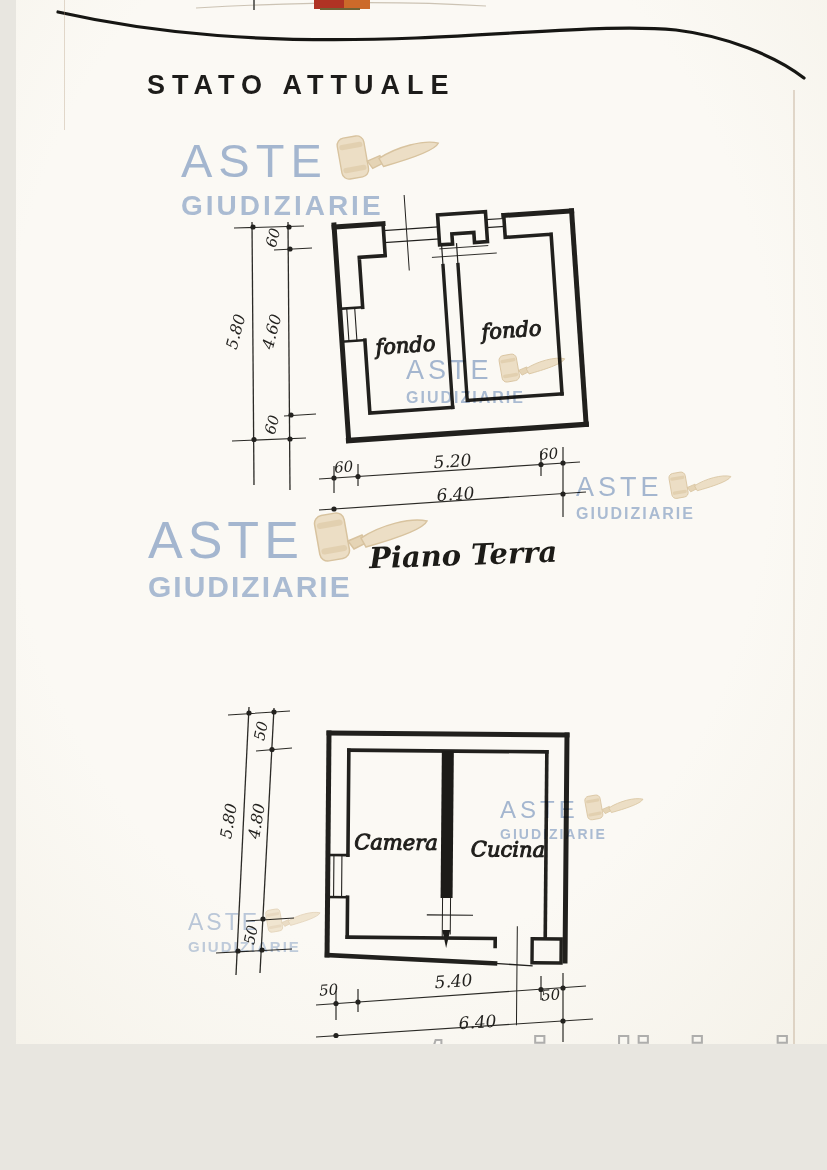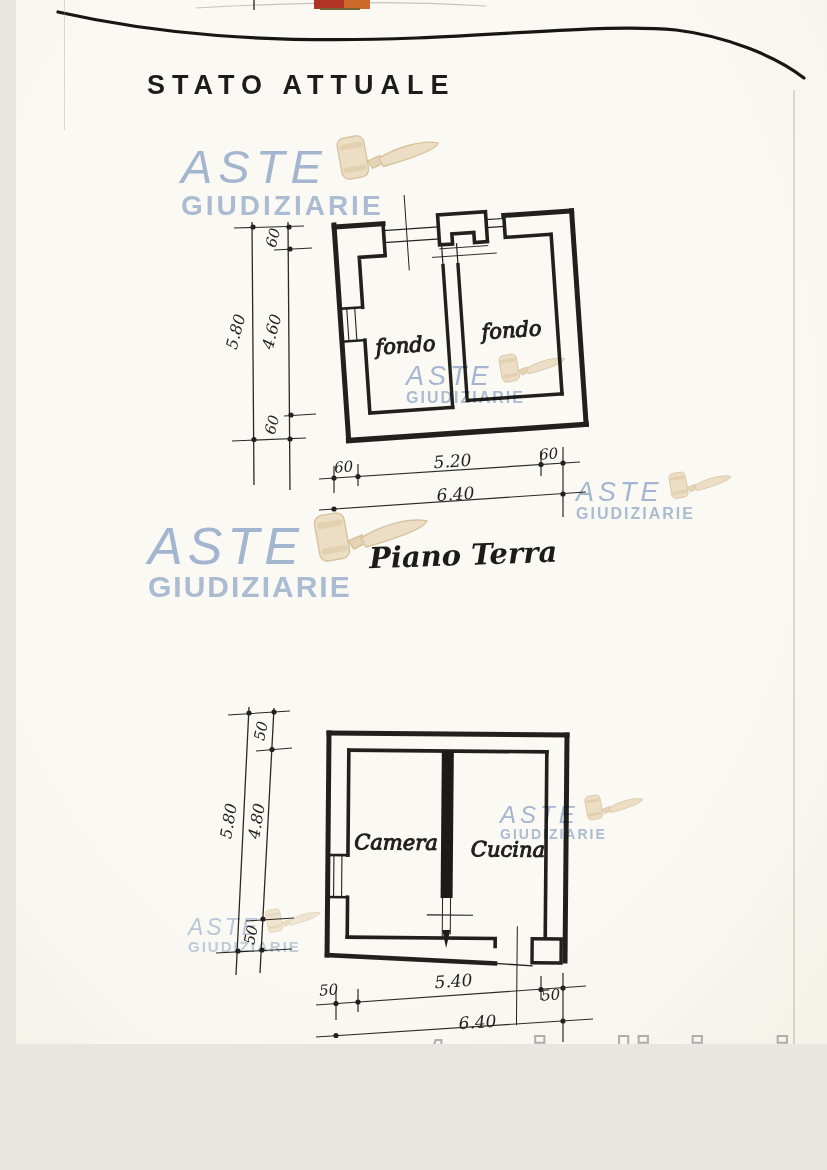--- a/index.html
+++ b/index.html
@@ -5,21 +5,21 @@
   html,body{margin:0;padding:0;background:#e8e6e0;}
   #scan{position:relative;width:827px;height:1044px;overflow:hidden;
         background:radial-gradient(ellipse at 45% 40%, #fbf9f4 60%, #f4f1e8 100%);
         font-family:"Liberation Sans",sans-serif;margin-left:16px;}
   .abs{position:absolute;}
   
   #title{left:131px;top:70px;font-size:27px;font-weight:700;letter-spacing:7px;
          color:#1d1c1a;transform:scaleY(1.02);white-space:nowrap;}
   
   .wm{display:flex;flex-direction:column;line-height:1;mix-blend-mode:multiply;}
-  .wm .row{display:flex;align-items:flex-end;font-style:italic;}
+  .wm .row{display:flex;align-items:center;}
   .wm .aste{font-weight:400;color:rgba(142,168,206,0.78);letter-spacing:6px;}
   .wm .giud{font-weight:700;color:rgba(142,168,206,0.72);letter-spacing:3px;}
   .wm svg{flex:0 0 auto;}
   
   #wm-url{left:158px;top:1022px;width:670px;font-size:67px;font-weight:700;
           letter-spacing:1px;color:rgba(255,255,255,0.22);
           -webkit-text-stroke:2px rgba(150,150,150,0.75);white-space:nowrap;}
   
   .hand{font-family:"DejaVu Serif",serif;font-style:italic;color:#1c1b18;
         mix-blend-mode:multiply;white-space:nowrap;}

